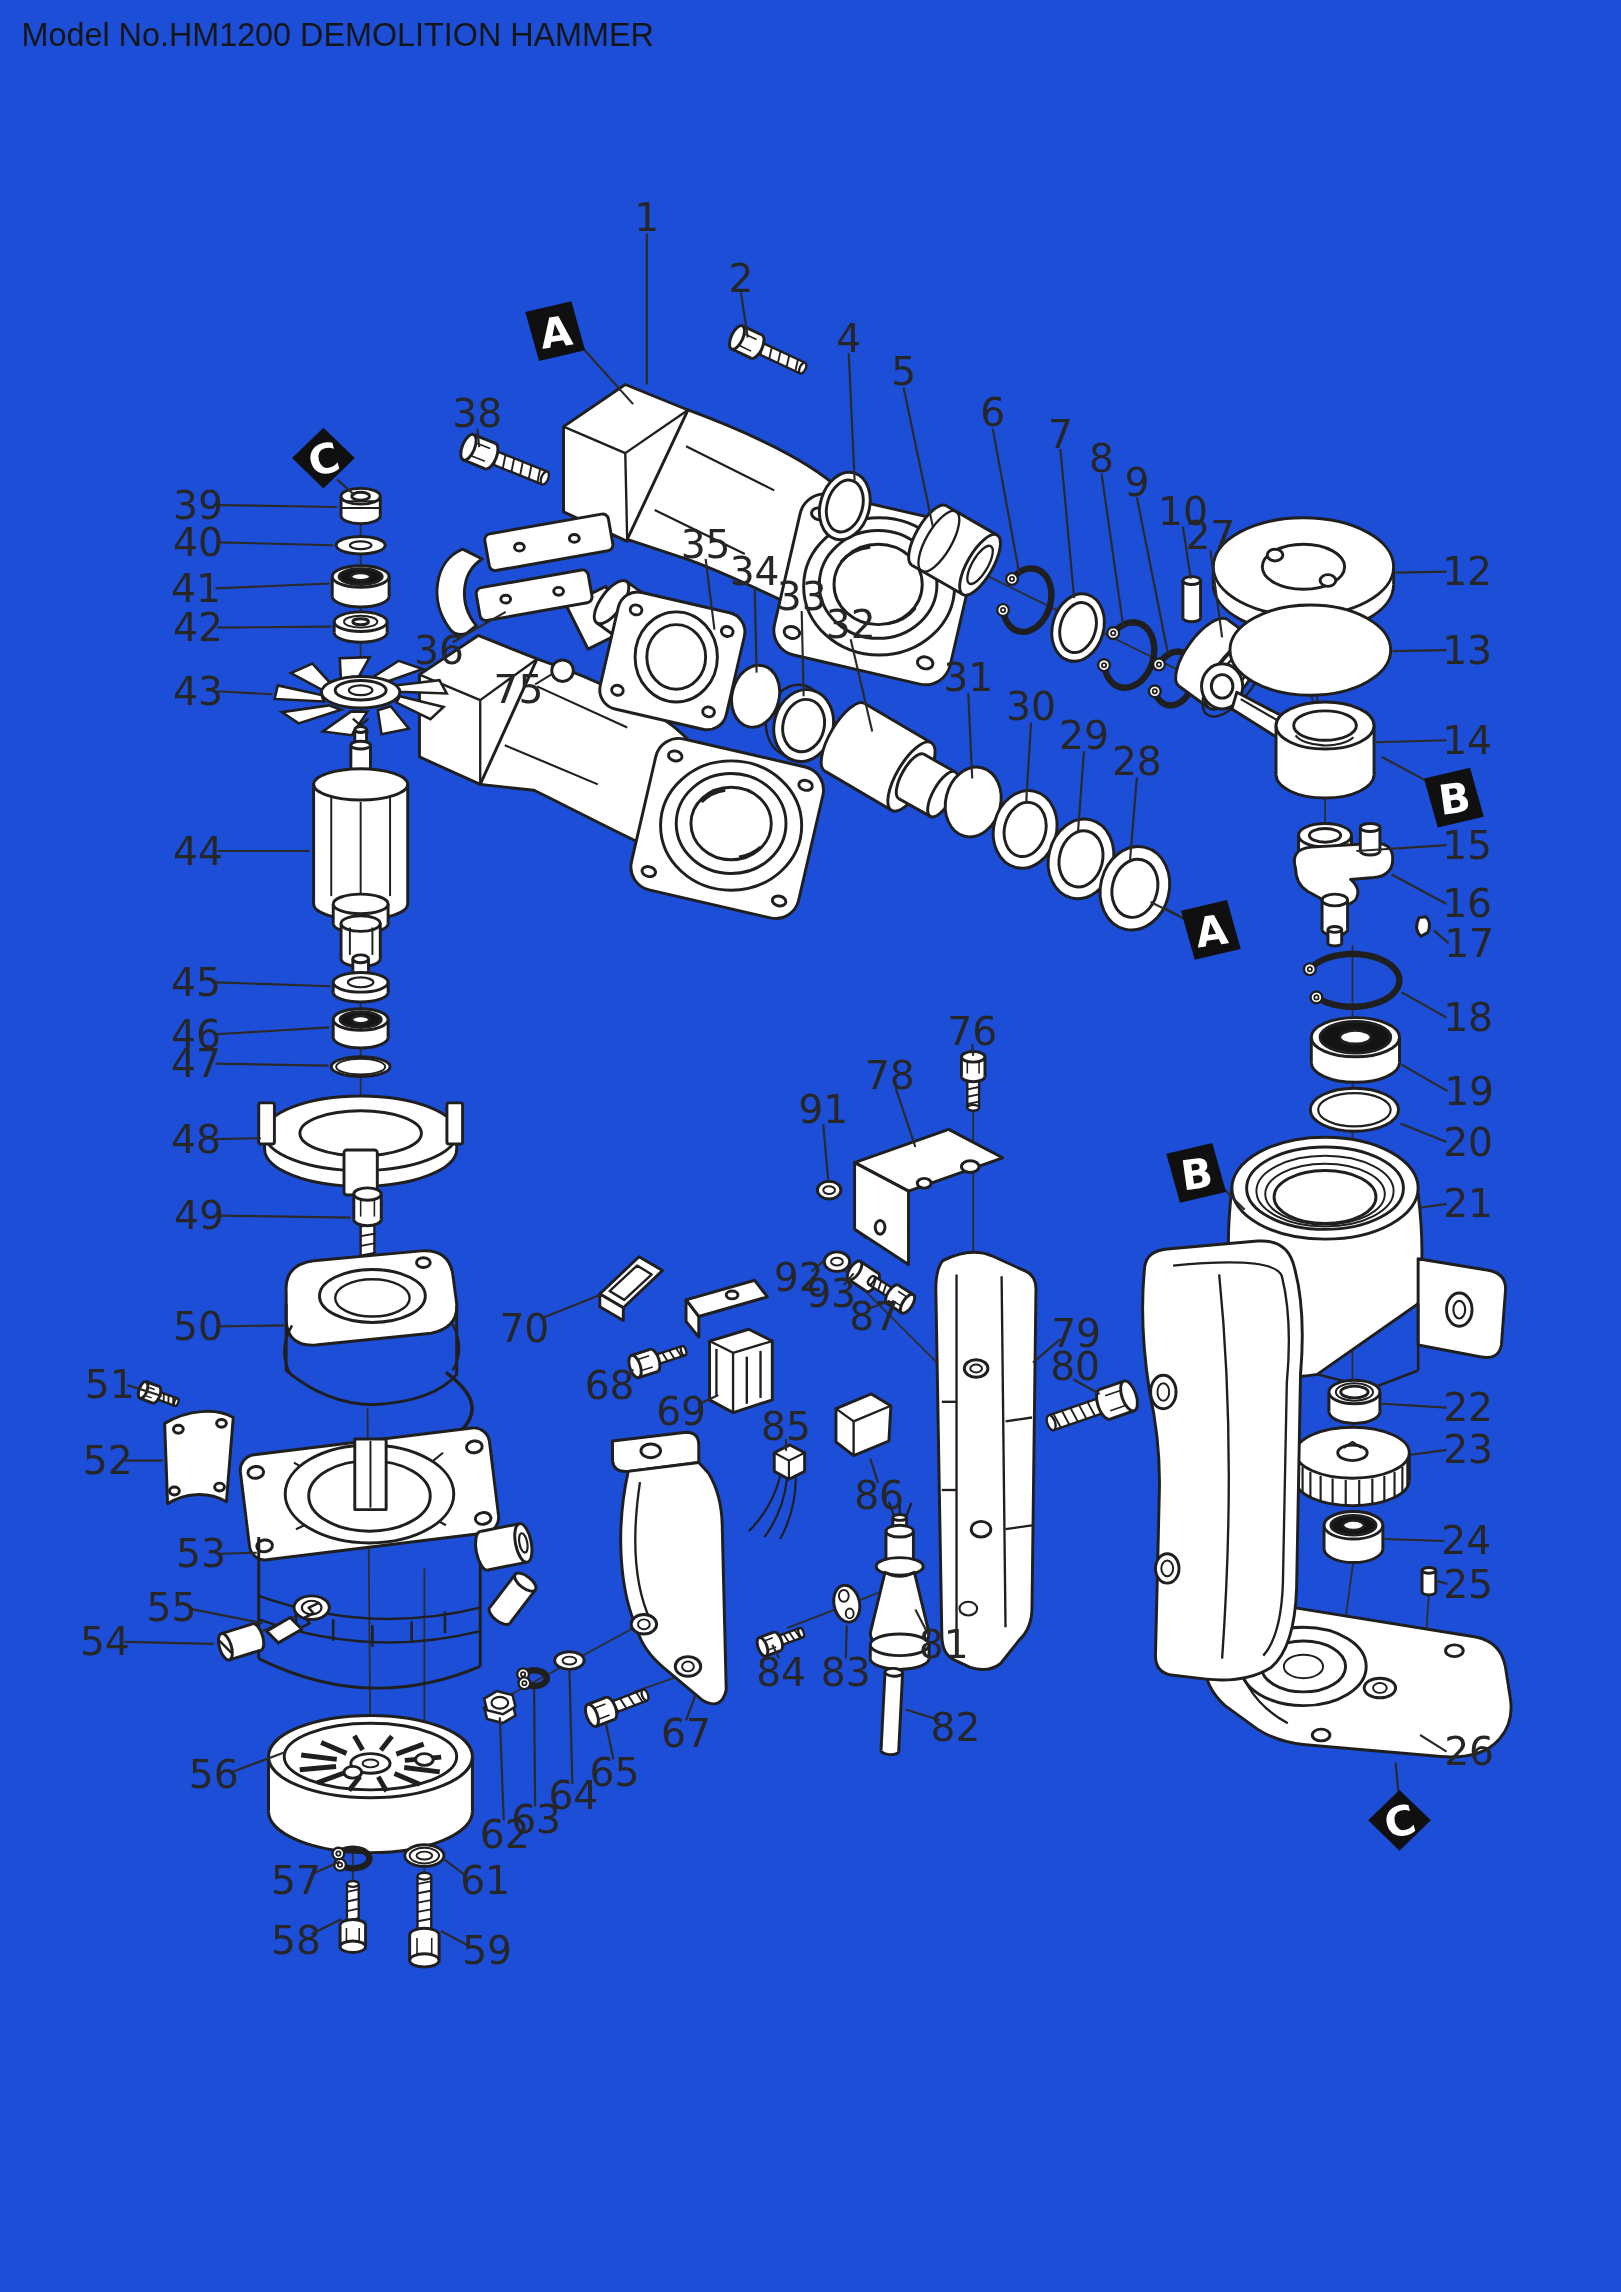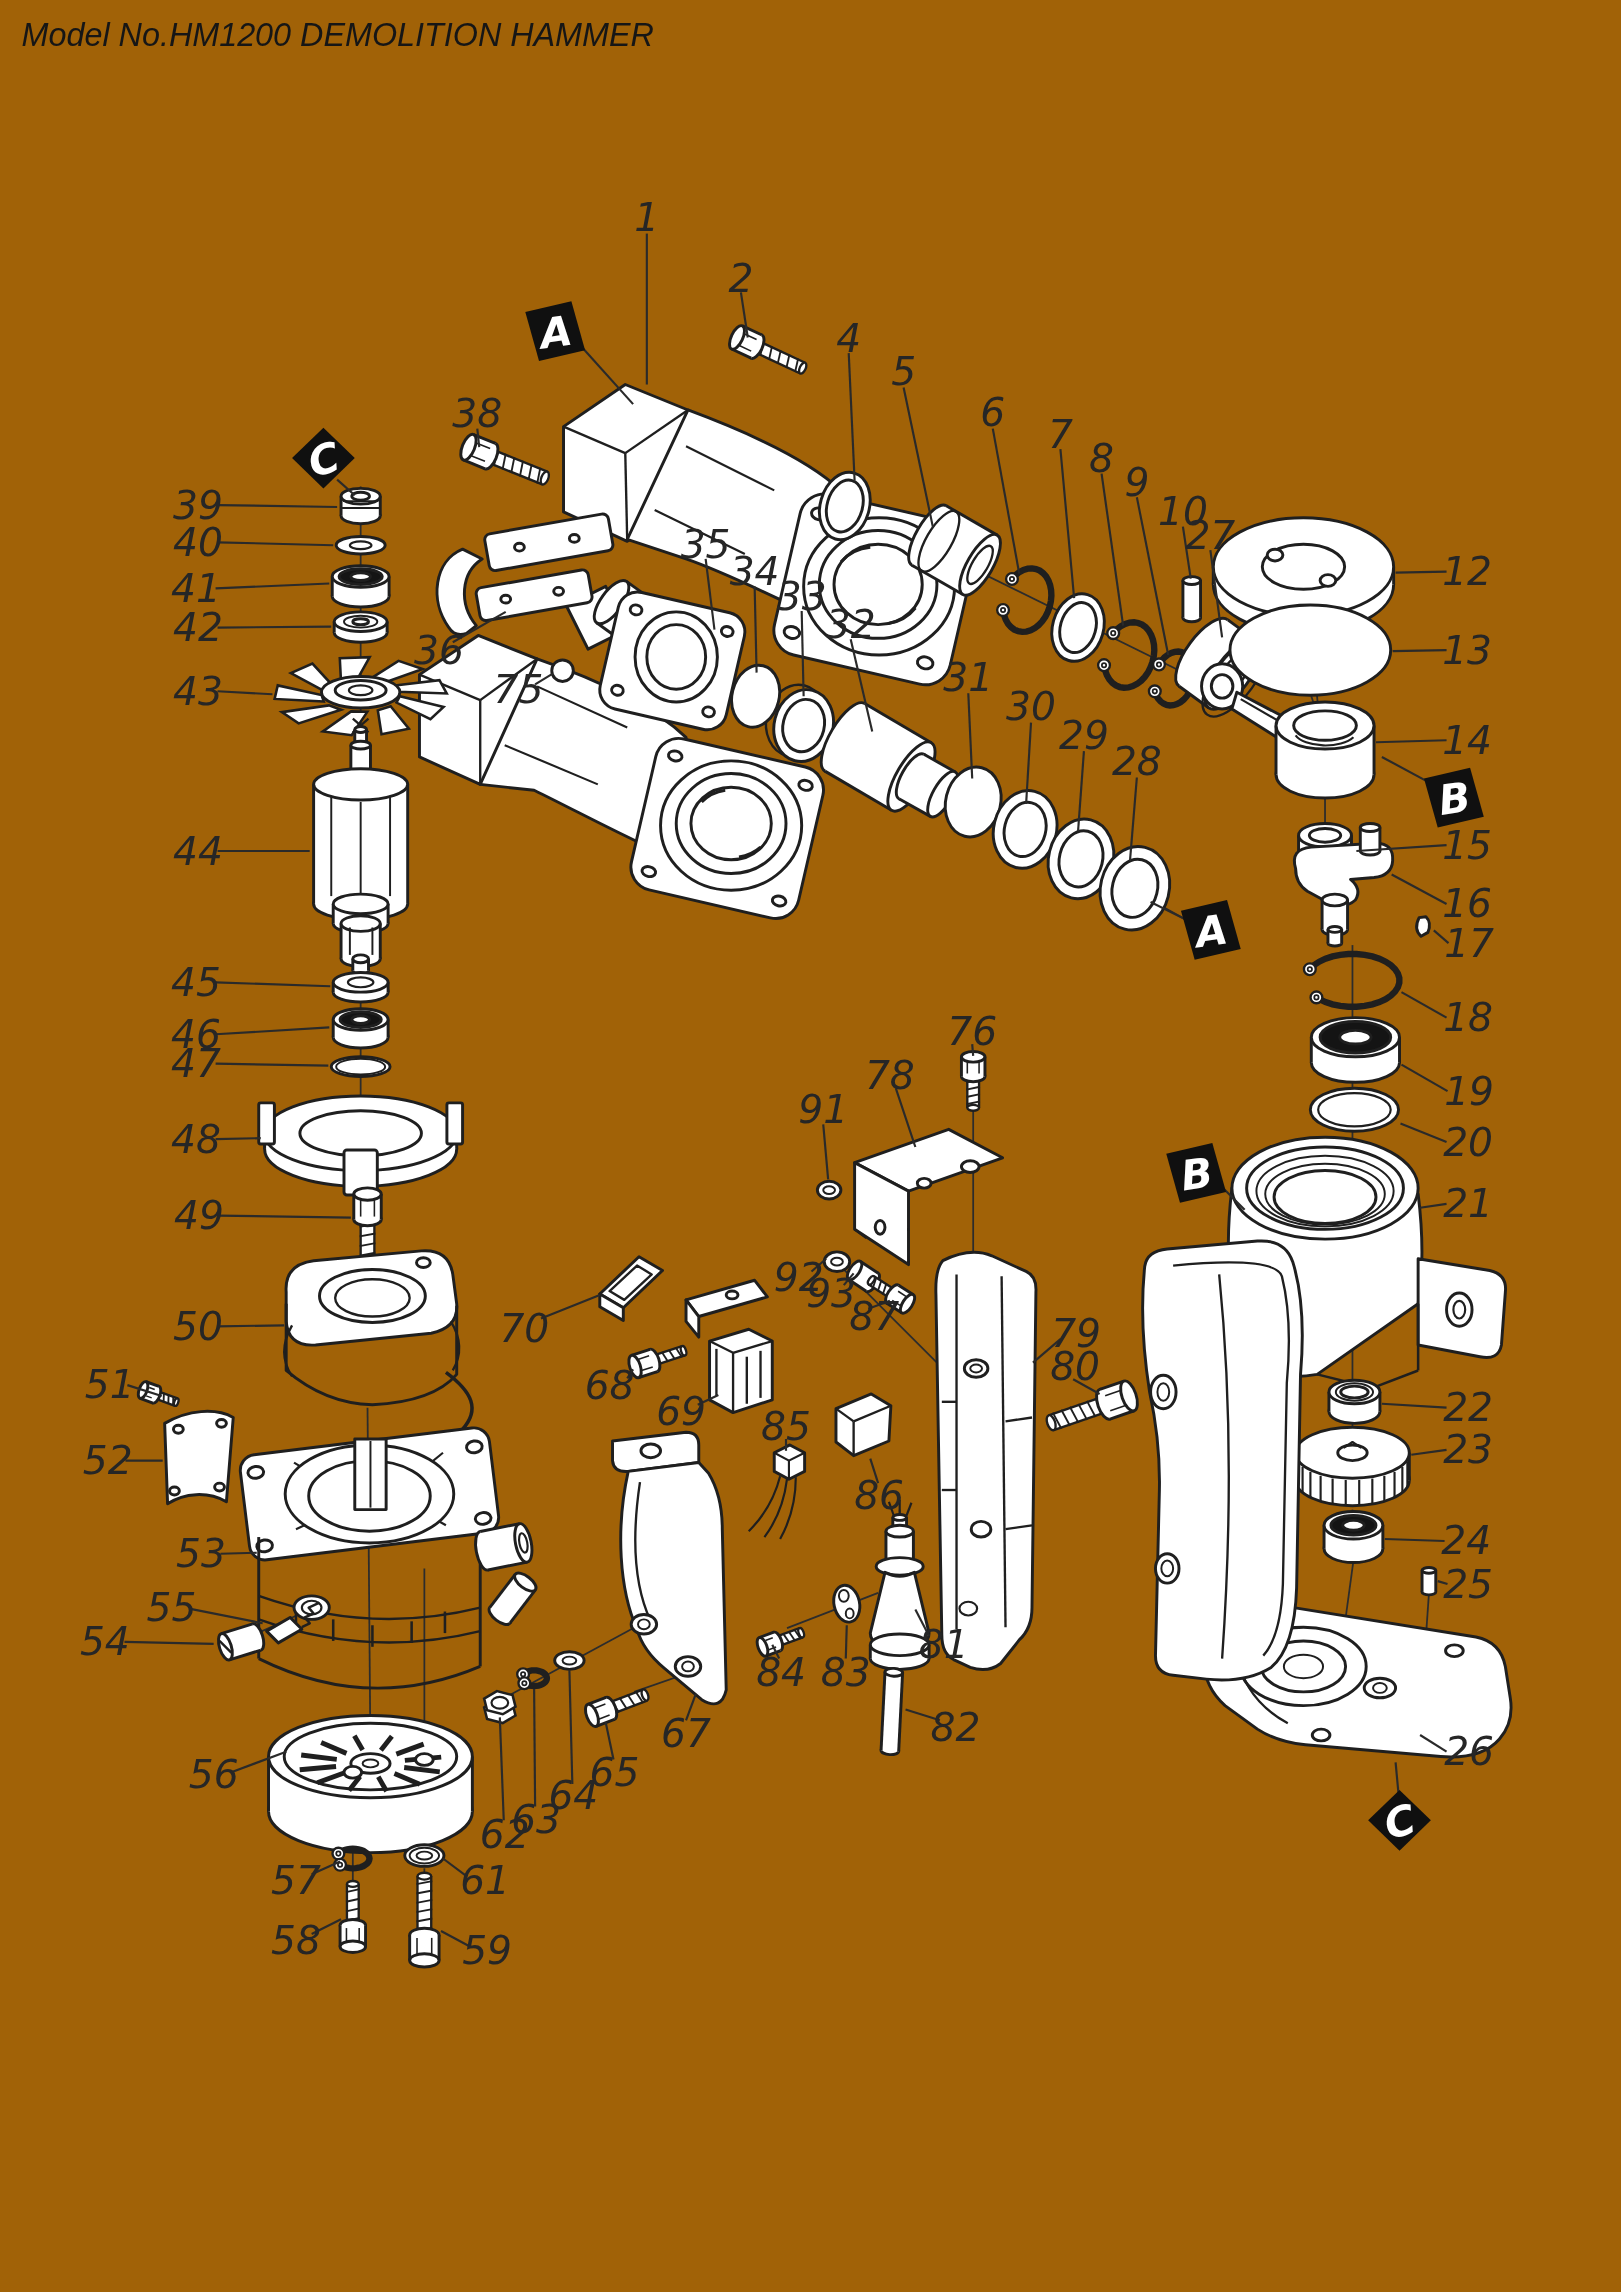--- a/index.html
+++ b/index.html
@@ -1,16 +1,16 @@
 <!DOCTYPE html>
 <html><head>
 <meta charset="utf-8">
 <style>
   html,body{margin:0;padding:0;background:#ffffff;}
-  .stage{position:relative;width:1621px;height:2293px;background:#a16207;overflow:hidden;font-style:italic;}
+  .stage{position:relative;width:1621px;height:2293px;background:#1d4ed8;overflow:hidden;}
   svg{display:block;}
   .title{font-family:"Liberation Sans","DejaVu Sans",sans-serif;font-size:33px;fill:#161616;}
   .plabel{font-family:"DejaVu Sans","Liberation Sans",sans-serif;font-size:40px;fill:#262626;}
   .mletter{font-family:"DejaVu Sans","Liberation Sans",sans-serif;font-size:42px;font-weight:bold;fill:#ffffff;}
 </style>
 </head>
 <body>
 
 <div class="stage">
   <svg id="diagram" width="1621" height="2293" viewBox="0 0 1654 2339" xmlns="http://www.w3.org/2000/svg">

